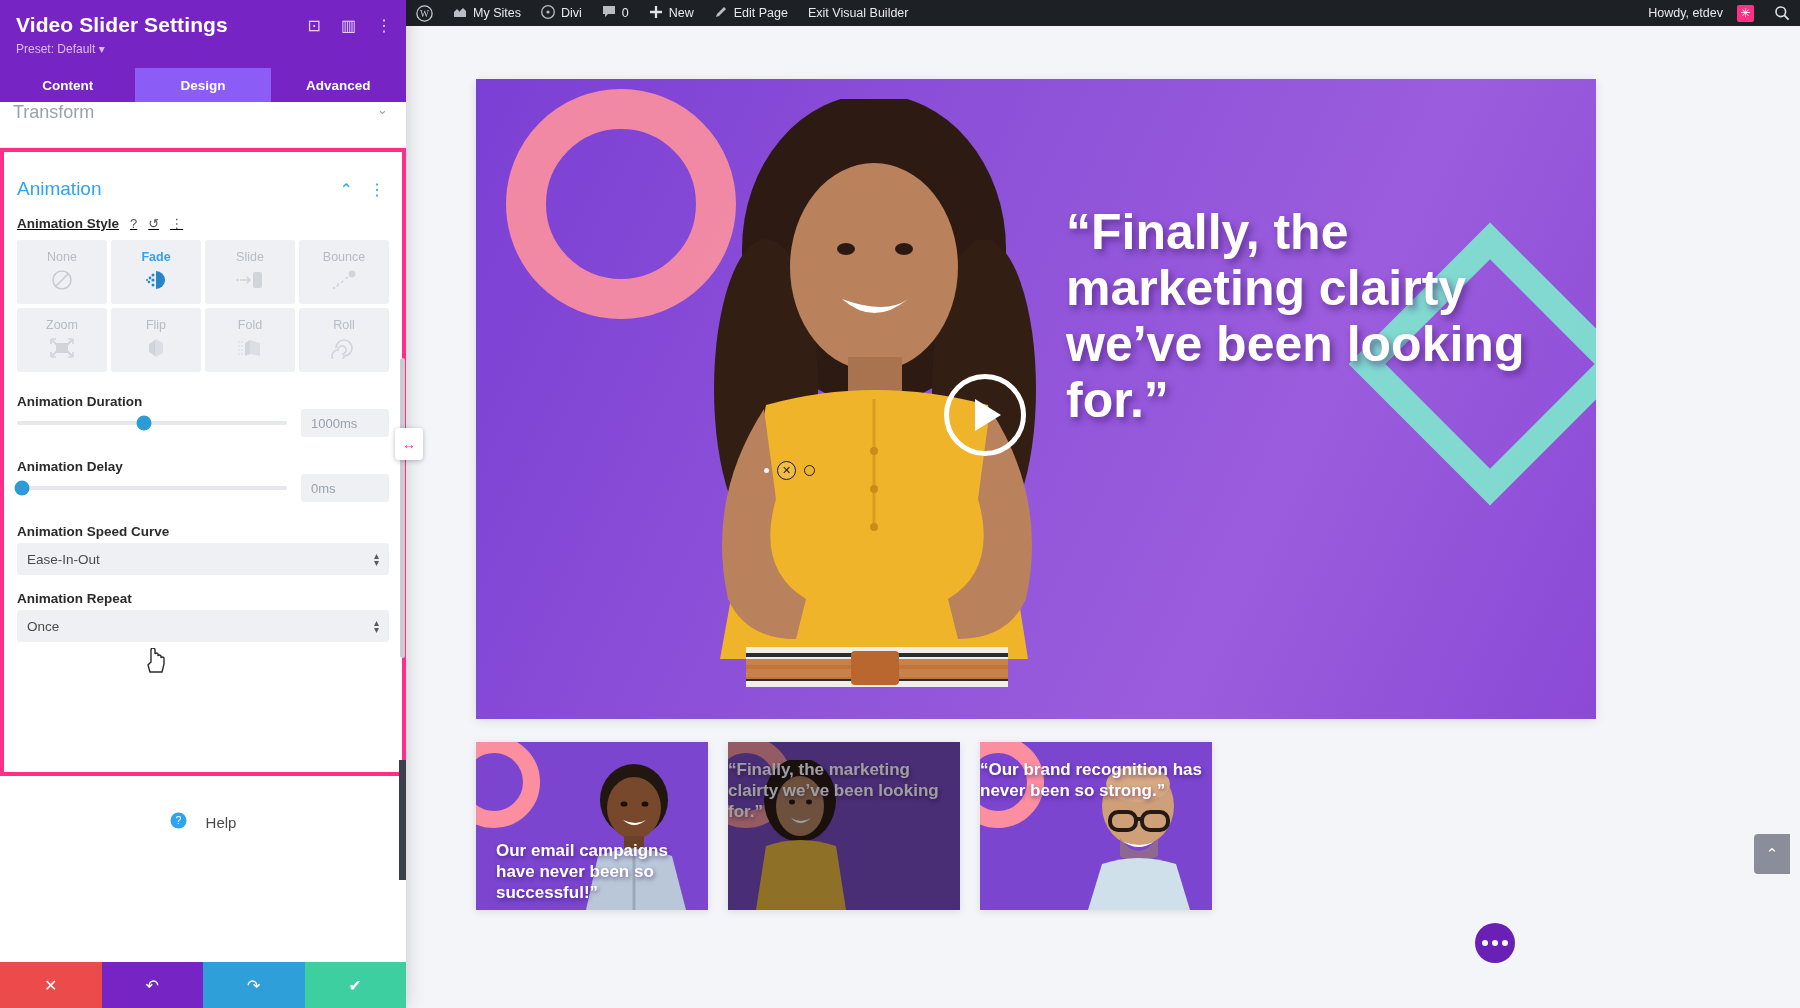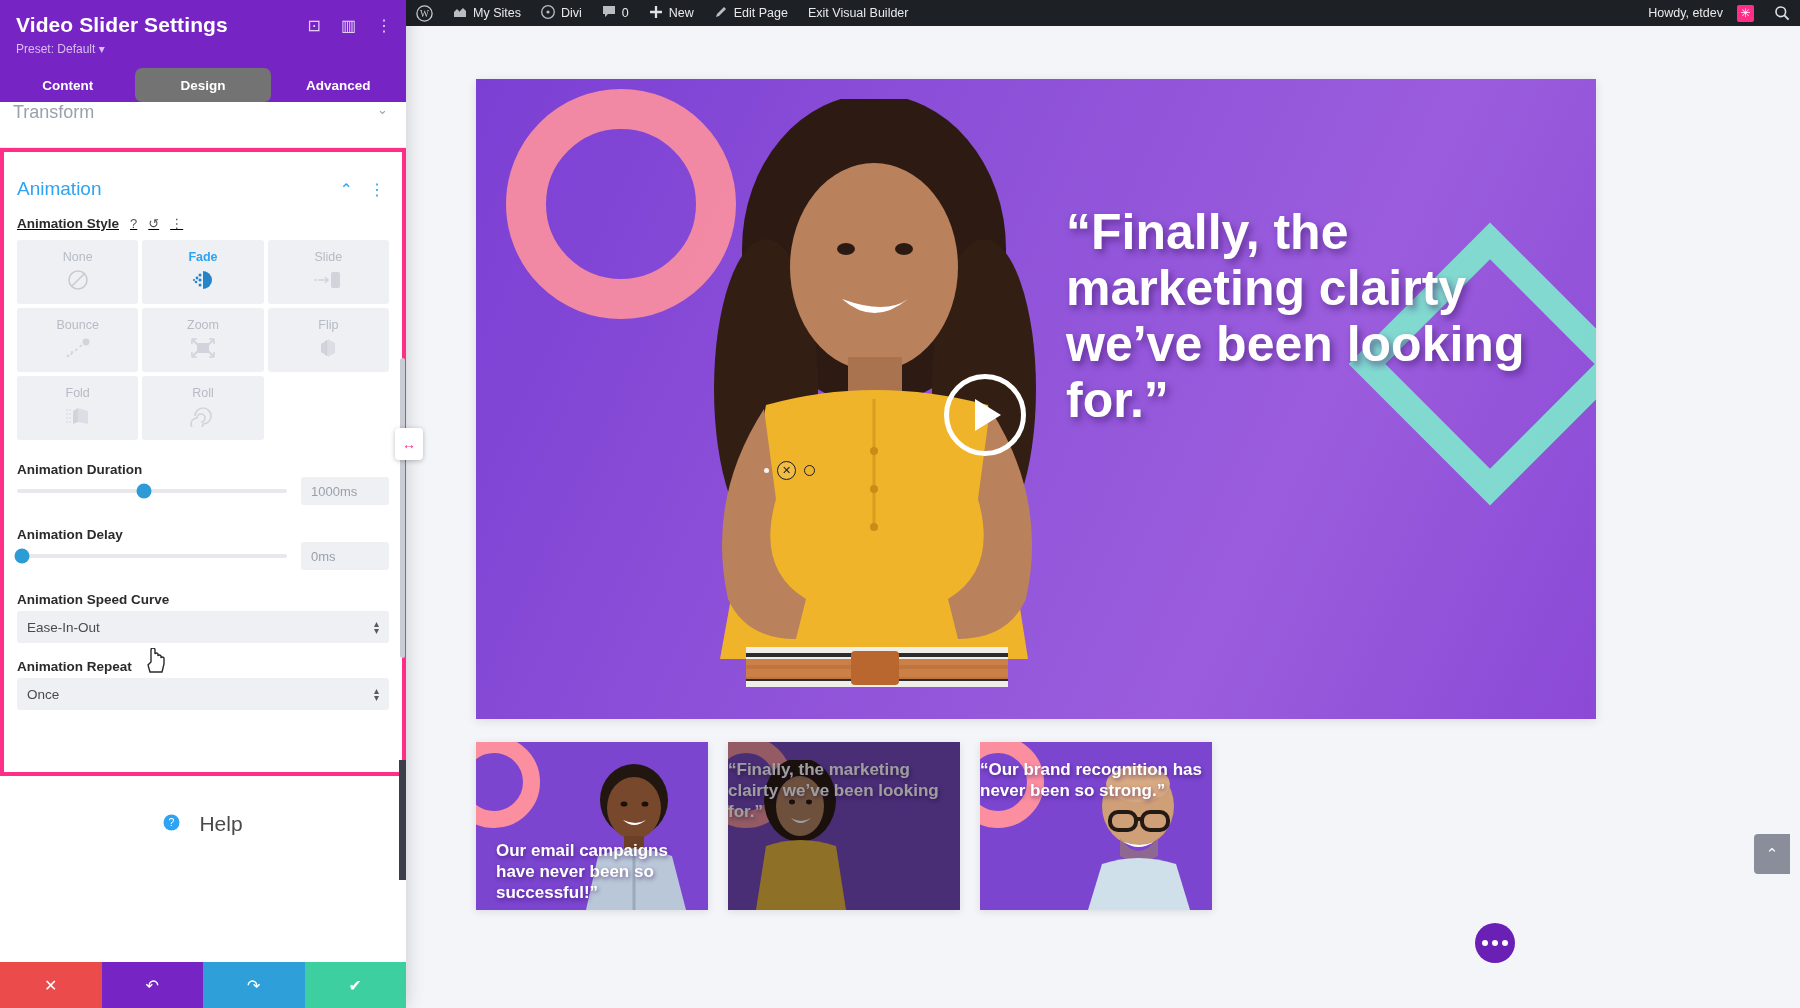--- a/index.html
+++ b/index.html
@@ -40,21 +40,21 @@
 
   .panel-tabs {
     display: flex; background: #7625c4;
     height: 34px; align-items: stretch;
   }
   .panel-tabs .tab {
     flex: 1; display: flex; align-items: center; justify-content: center;
     color: #ffffff; font-size: 13.5px; font-weight: bold;
     cursor: pointer;
   }
-  .panel-tabs .tab.active { background: #737373; border-radius: 7px; }
+  .panel-tabs .tab.active { background: #8b5cf6; }
 
   .section-collapsed {
     height: 46px; border-bottom: 1px solid #eceef3;
     display: flex; align-items: flex-start; justify-content: space-between;
     padding: 0 18px 0 13px; background: #fff;
   }
   .section-collapsed .lbl { color: #9aa0ad; font-size: 18px; }
   .chev { color: #9aa0ad; font-size: 13px; }
 
   
@@ -76,21 +76,21 @@
   .field { padding: 0 13px; }
   .field-label-row {
     display: flex; align-items: center; gap: 11px;
     margin-bottom: 9px;
     text-decoration: underline;
   }
   .field-label { font-size: 13.5px; font-weight: bold; color: #2b2b2b; }
   .mini-ico { color: #555; font-size: 13px; display: inline-flex; }
 
   .style-grid {
-    display: grid; grid-template-columns: repeat(3, 1fr);
+    display: grid; grid-template-columns: repeat(4, 1fr);
     gap: 4px; margin-bottom: 4px;
   }
   .style-cell {
     background: #eef0f4; border-radius: 3px;
     height: 64px; display: flex; flex-direction: column;
     align-items: center; justify-content: center; gap: 5px;
     cursor: pointer;
   }
   .style-cell .nm { font-size: 12.5px; color: #b6bbc4; }
   .style-cell.sel .nm { color: #2ea3f2; font-weight: bold; }
@@ -125,21 +125,21 @@
     transform: translateY(-50%); font-size: 10px; color: #5a5a5a;
     line-height: 7px; text-align: center;
   }
 
   .panel-help {
     flex: 1; background: #fff; display: flex;
     align-items: flex-start; justify-content: center;
     padding-top: 36px;
   }
   .help-inner { display: flex; align-items: center; gap: 9px; cursor: pointer; }
-  .help-txt { font-size: 21px; color: #4a4a4a; margin-left: 10px; }
+  .help-txt { font-size: 15px; color: #4a4a4a; margin-left: 10px; }
 
   .panel-foot { display: flex; height: 46px; }
   .panel-foot div {
     flex: 1; display: flex; align-items: center; justify-content: center;
     color: #fff; cursor: pointer;
   }
   .f-close { background: #eb4b4b; }
   .f-undo  { background: #7625c4; }
   .f-redo  { background: #2e9fd8; }
   .f-save  { background: #3ecfa0; }

